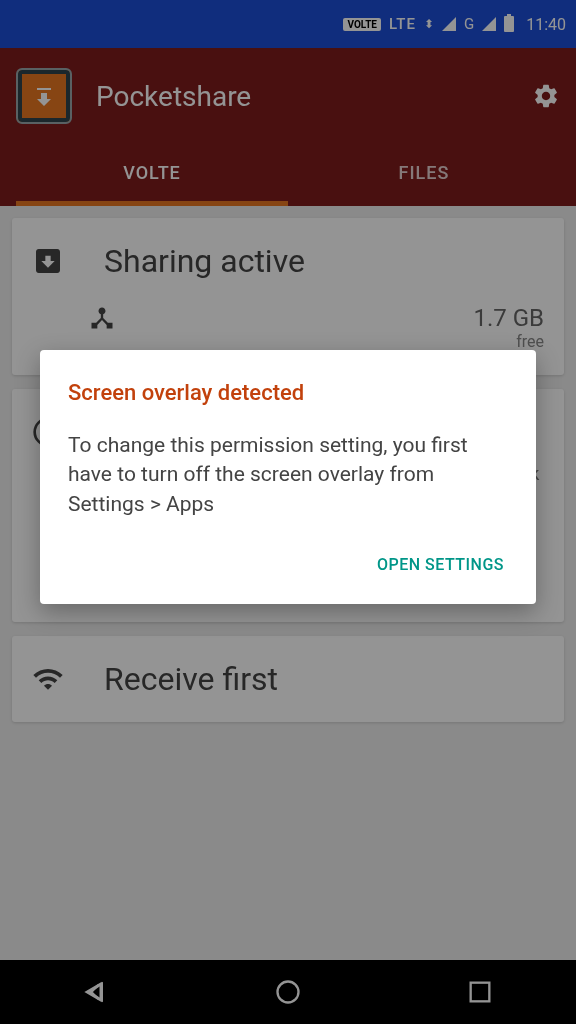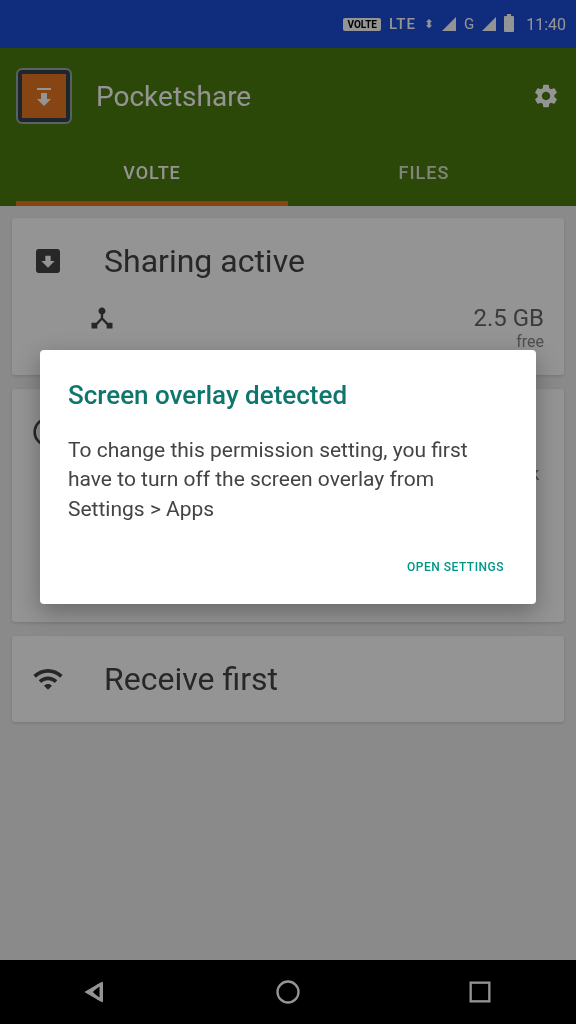--- a/index.html
+++ b/index.html
@@ -39,21 +39,21 @@
     }
     .battery {
       width: 10px; height: 16px; background: white; border-radius: 1px; position: relative;
     }
     .battery::before {
       content: ''; position: absolute; top: -2px; left: 3px; width: 4px; height: 2px; background: white;
     }
     .time { font-weight: 400; margin-left: 4px; }
 
     .app-bar {
-      background: #4d7c0f;
+      background: #7f1d1d;
       color: white;
       padding: 20px 16px 0 16px;
     }
     .app-bar-row {
       display: flex;
       align-items: center;
       gap: 24px;
       padding-bottom: 20px;
     }
     .app-icon {
@@ -134,24 +134,24 @@
     }
     .dialog {
       position: absolute;
       left: 40px; right: 40px;
       top: 350px;
       background: white;
       border-radius: 4px;
       padding: 30px 28px 22px 28px;
       box-shadow: 0 8px 24px rgba(0,0,0,0.3);
     }
-    .dialog-title { font-size: 26px; font-weight: 500; color: #0f766e; margin-bottom: 26px; }
+    .dialog-title { font-size: 22px; font-weight: 500; color: #c2410c; margin-bottom: 26px; }
     .dialog-body { font-size: 21px; color: #444; line-height: 1.4; margin-bottom: 28px; }
     .dialog-actions { display: flex; justify-content: flex-end; }
-    .dialog-action { font-size: 12px; font-weight: 500; color: #009688; letter-spacing: 0.5px; padding: 8px 4px; }
+    .dialog-action { font-size: 16px; font-weight: 500; color: #009688; letter-spacing: 0.5px; padding: 8px 4px; }
   </style>
 </head>
 <body>
 
 <div class="status-bar">
   <span class="volte-badge">VOLTE</span>
   <span class="lte-text">LTE</span>
   <span style="font-size:12px;">⬍</span>
   <span class="signal-tri"></span>
   <span style="font-size:15px;">G</span>
@@ -188,21 +188,21 @@
       </svg>
       <div class="card-title">Sharing active</div>
     </div>
     <div class="card-stats">
       <div class="device-icon">
         <svg width="28" height="28" viewBox="0 0 24 24" fill="#444">
           <path d="M17 16l-4-4V8.82C14.16 8.4 15 7.3 15 6c0-1.66-1.34-3-3-3S9 4.34 9 6c0 1.3.84 2.4 2 2.82V12l-4 4H3v5h5v-3.05l4-4.2 4 4.2V21h5v-5h-4z"></path>
         </svg>
       </div>
       <div class="storage">
-        <div>2.5 GB</div>
+        <div>1.7 GB</div>
         <div class="storage-sub">free</div>
       </div>
     </div>
   </div>
 
   <div class="card">
     <div class="card-header">
       <svg class="card-icon" viewBox="0 0 24 24" fill="none" stroke="#444" stroke-width="2">
         <circle cx="12" cy="12" r="10"></circle>
         <path d="M9.09 9a3 3 0 0 1 5.83 1c0 2-3 3-3 3" stroke-linecap="round"></path>

